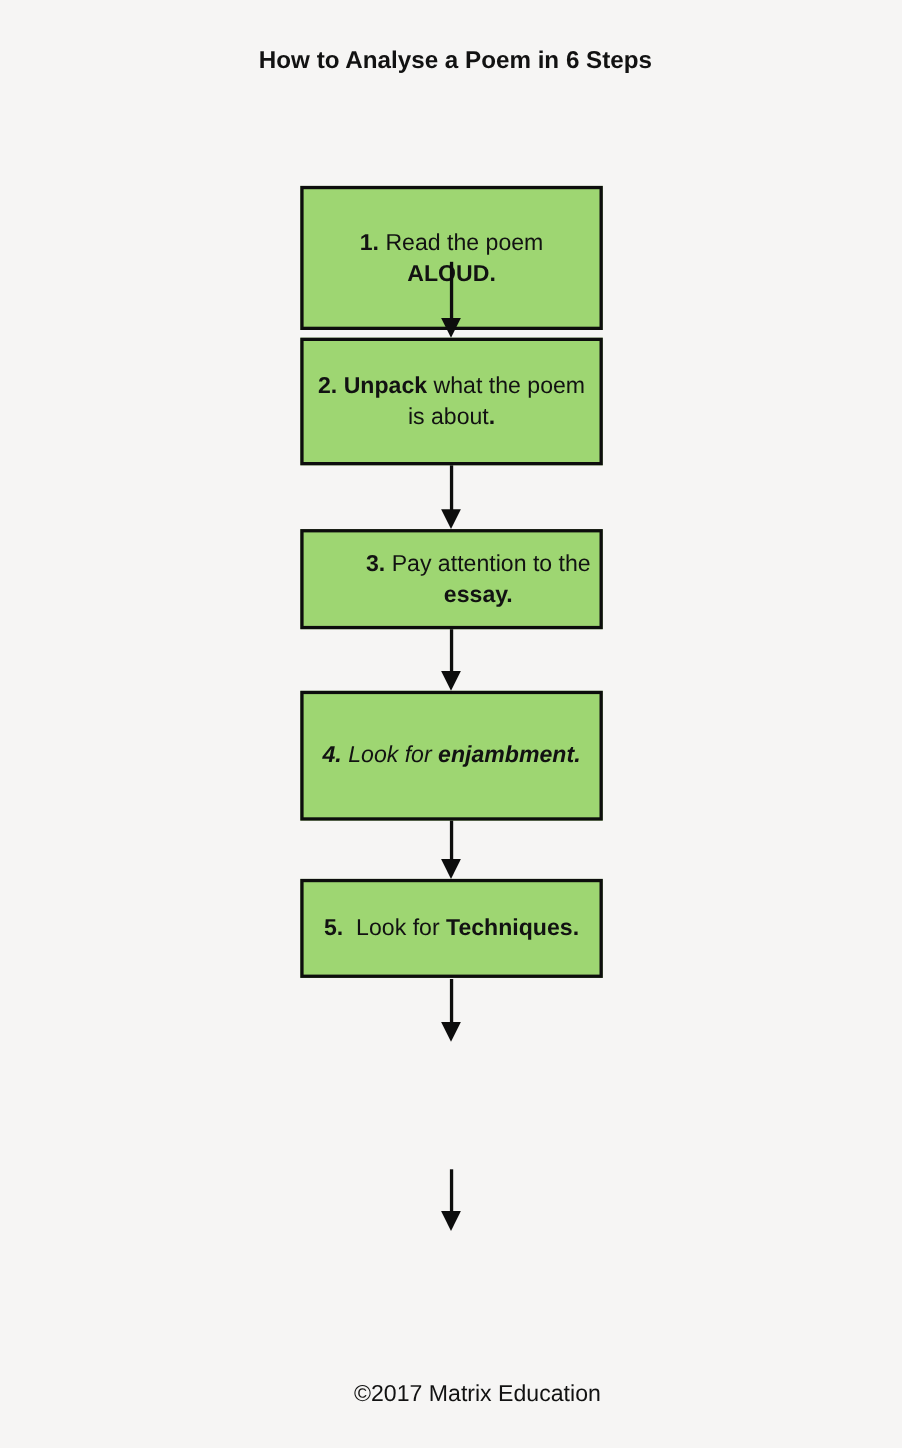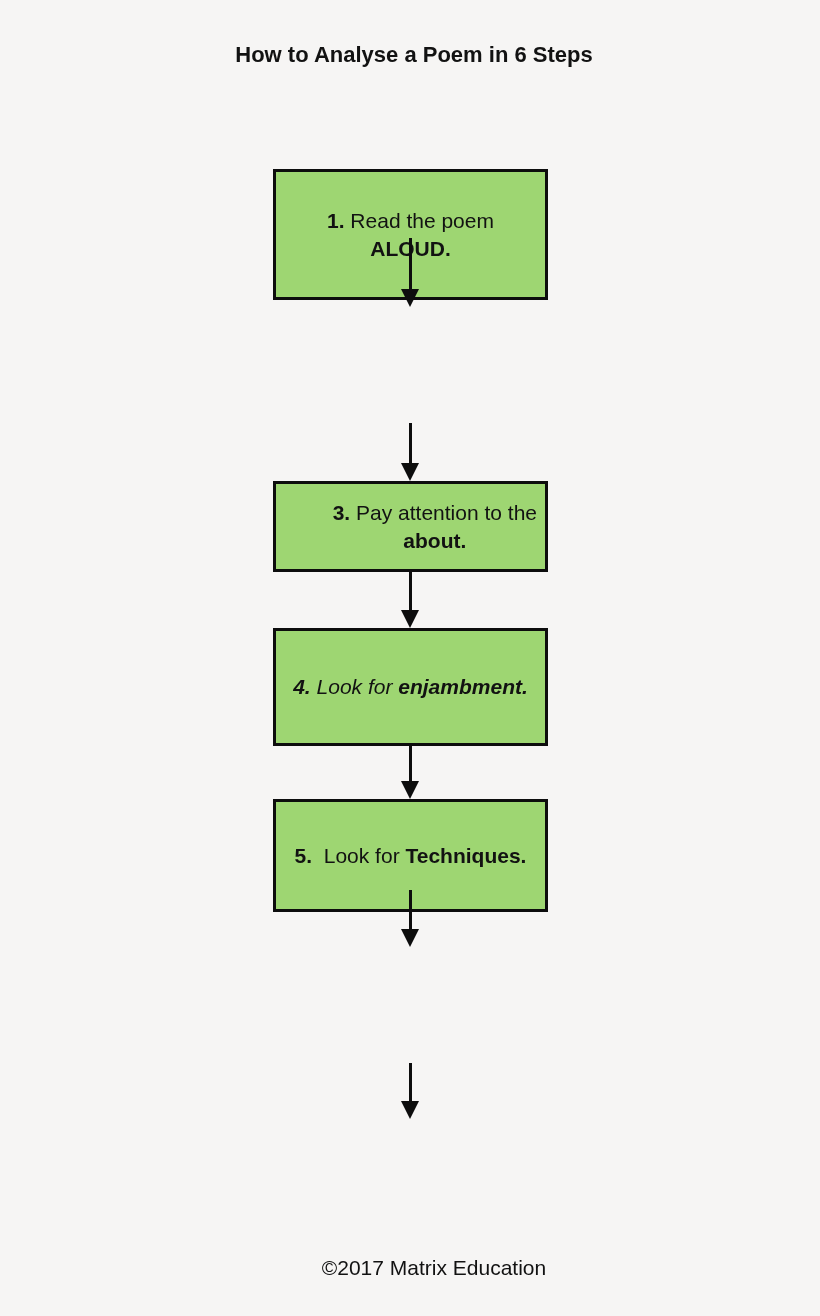--- a/index.html
+++ b/index.html
@@ -48,21 +48,21 @@
     line-height:28px;
     white-space:pre-wrap;
     color:var(--text);
     padding:0 8px;
   }
   .step-label b{font-weight:700;}
   #step1{top:121px;height:131px;margin-top:48px;}
   #step2{top:307px;height:116px;}
   #step3{top:481px;height:91px;justify-content:flex-end;}
   #step4{top:628px;height:118px;font-style:italic;}
-  #step5{top:799px;height:113px;}
+  #step5{top:799px;height:90px;}
   #step6{top:947px;height:116px;}
   #step7{top:1119px;height:118px;}
 
   .arrow{
     position:absolute;
     left:401px;   
     width:19px;
   }
   .arrow .shaft{
     position:absolute;
@@ -106,29 +106,33 @@
   <div class="step" id="step1">
     <span class="step-label"><b>1.</b><span> Read the poem
 </span><b>ALOUD.</b></span>
   </div>
 
   <div class="arrow" id="arrow1">
     <span class="shaft"></span>
     <span class="head"></span>
   </div>
 
+  <div class="step" id="step2">
+    <span class="step-label"><b>2. Unpack</b><span> what the poem
+is about</span><b>.</b></span>
+  </div>
 
   <div class="arrow" id="arrow2">
     <span class="shaft"></span>
     <span class="head"></span>
   </div>
 
   <div class="step" id="step3">
     <span class="step-label"><b>3.</b><span> Pay attention to the
-</span><b>about.</b></span>
+</span><b>essay.</b></span>
   </div>
 
   <div class="arrow" id="arrow3">
     <span class="shaft"></span>
     <span class="head"></span>
   </div>
 
   <div class="step" id="step4">
     <span class="step-label"><b>4.</b><span> Look for </span><b>enjambment.</b></span>
   </div>

